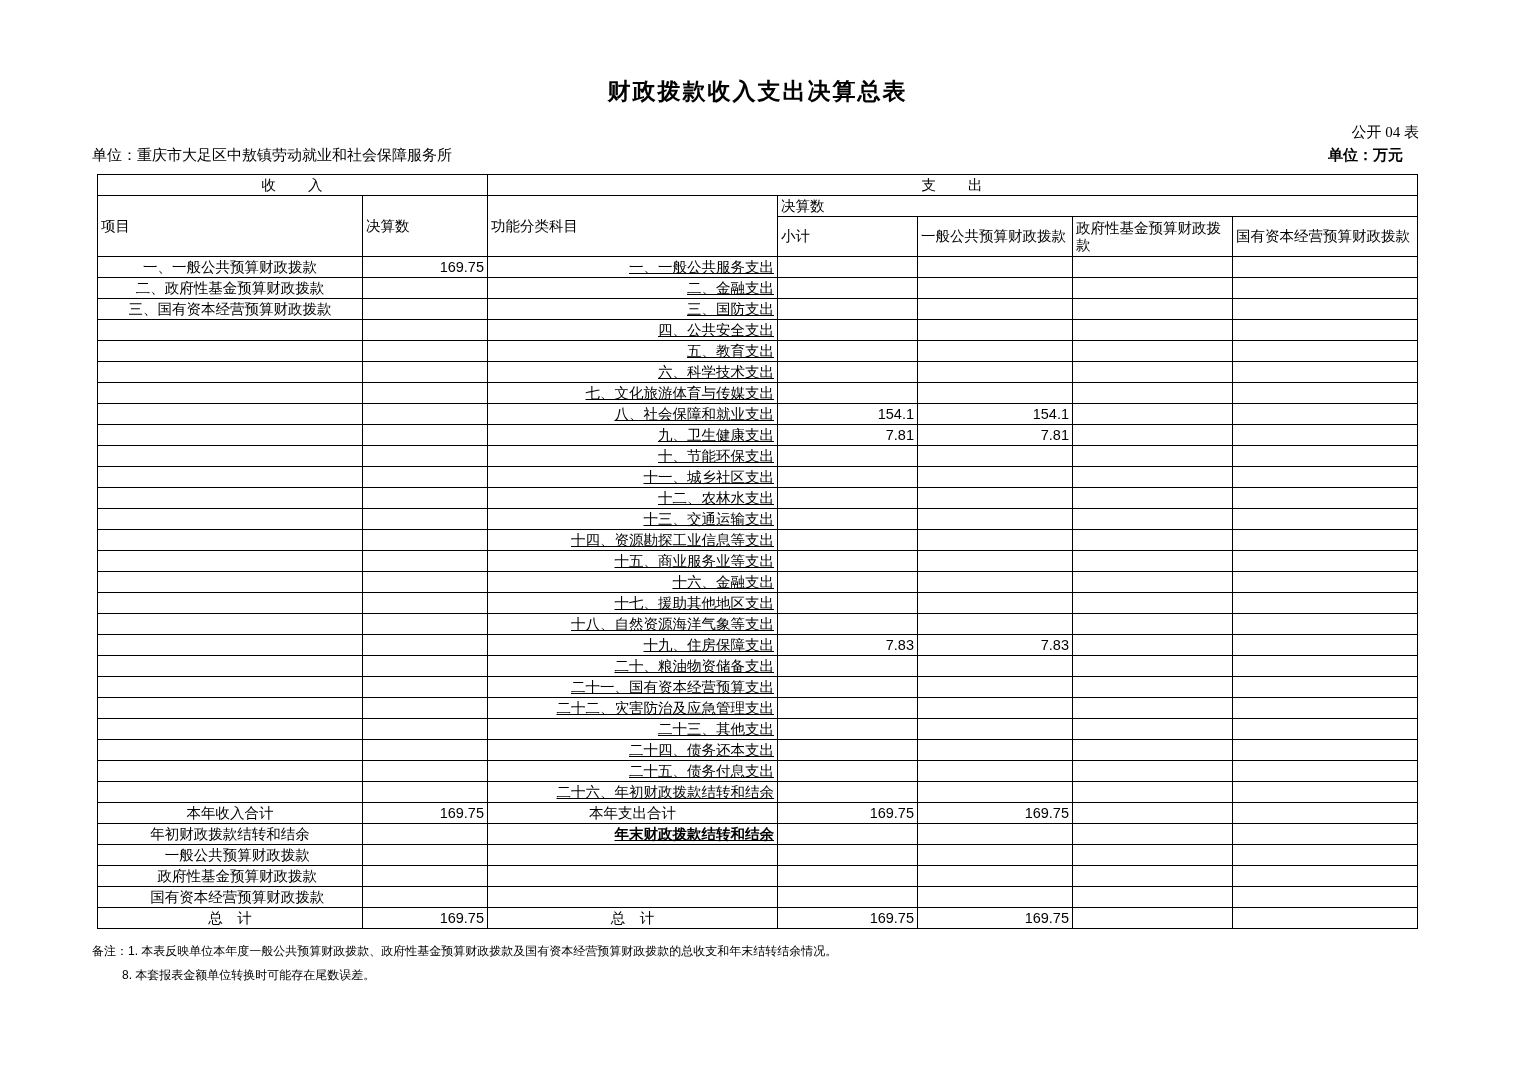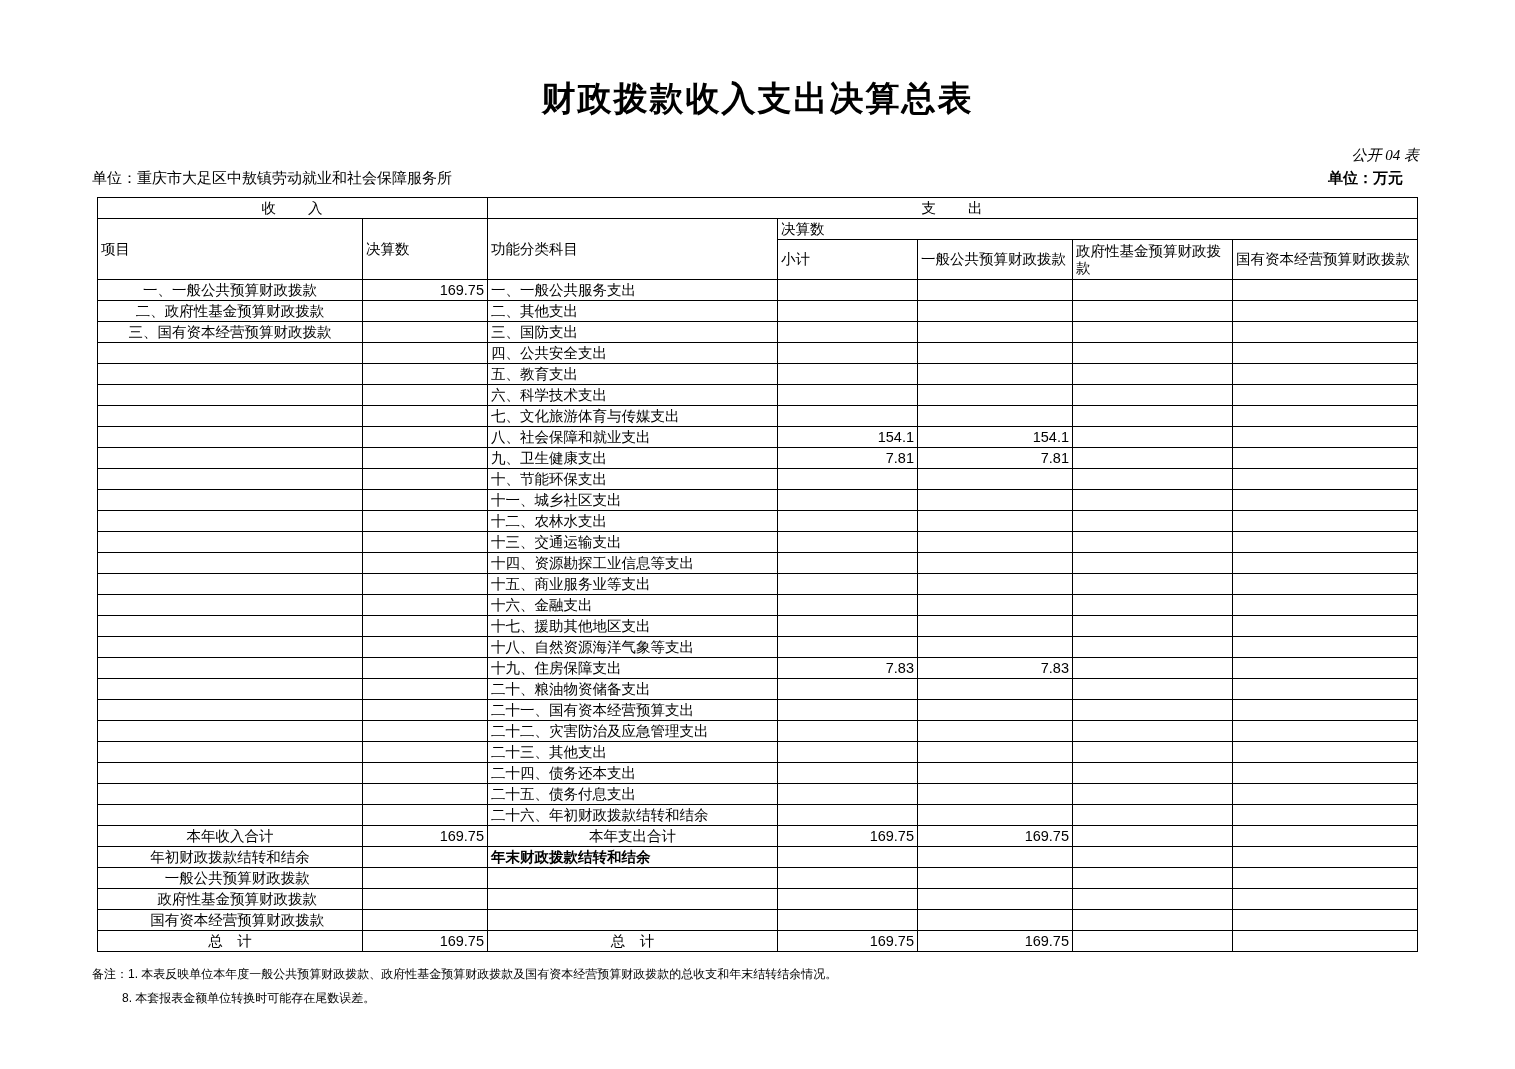--- a/index.html
+++ b/index.html
@@ -16,31 +16,30 @@
     overflow: hidden;
   }
   .page {
     position: relative;
     width: 1515px;
     height: 1069px;
     box-sizing: border-box;
   }
   .title {
     text-align: center;
-    font-size: 34px;
+    font-size: 23px;
     font-weight: bold;
     letter-spacing: 2px;
     margin-top: 76px;
     font-family: Liberation Mono, monospace;
   }
   .meta-row {
     position: relative;
     height: 22px;
-    margin-top: 24px;
-    font-style: italic;
+    margin-top: 16px;
   }
   .meta-right-1 {
     position: absolute;
     right: 96px;
     top: 0;
     font-size: 15px;
   }
   .meta-row2 {
     position: relative;
     height: 22px;
@@ -87,22 +86,23 @@
   .hdr-sub {
     text-align: left;
     font-weight: bold;
   }
   .cell-label {
     text-align: center;
     font-weight: bold;
     padding-left: 8px;
   }
   .cell-label-plain {
-    text-align: left;
+    text-align: right;
     padding-left: 8px;
+    text-decoration: underline;
   }
   .cell-num {
     text-align: right;
     padding-right: 10px;
   }
   .cell-center-bold {
     text-align: center;
     font-weight: bold;
   }
   .taller {
@@ -167,21 +167,21 @@
         <td class="cell-num">169.75</td>
         <td class="cell-label-plain">一、一般公共服务支出</td>
         <td class="cell-num"></td>
         <td class="cell-num"></td>
         <td class="cell-num"></td>
         <td class="cell-num"></td>
       </tr>
       <tr>
         <td class="cell-label">二、政府性基金预算财政拨款</td>
         <td class="cell-num"></td>
-        <td class="cell-label-plain">二、其他支出</td>
+        <td class="cell-label-plain">二、金融支出</td>
         <td class="cell-num"></td>
         <td class="cell-num"></td>
         <td class="cell-num"></td>
         <td class="cell-num"></td>
       </tr>
       <tr>
         <td class="cell-label">三、国有资本经营预算财政拨款</td>
         <td class="cell-num"></td>
         <td class="cell-label-plain">三、国防支出</td>
         <td class="cell-num"></td>

